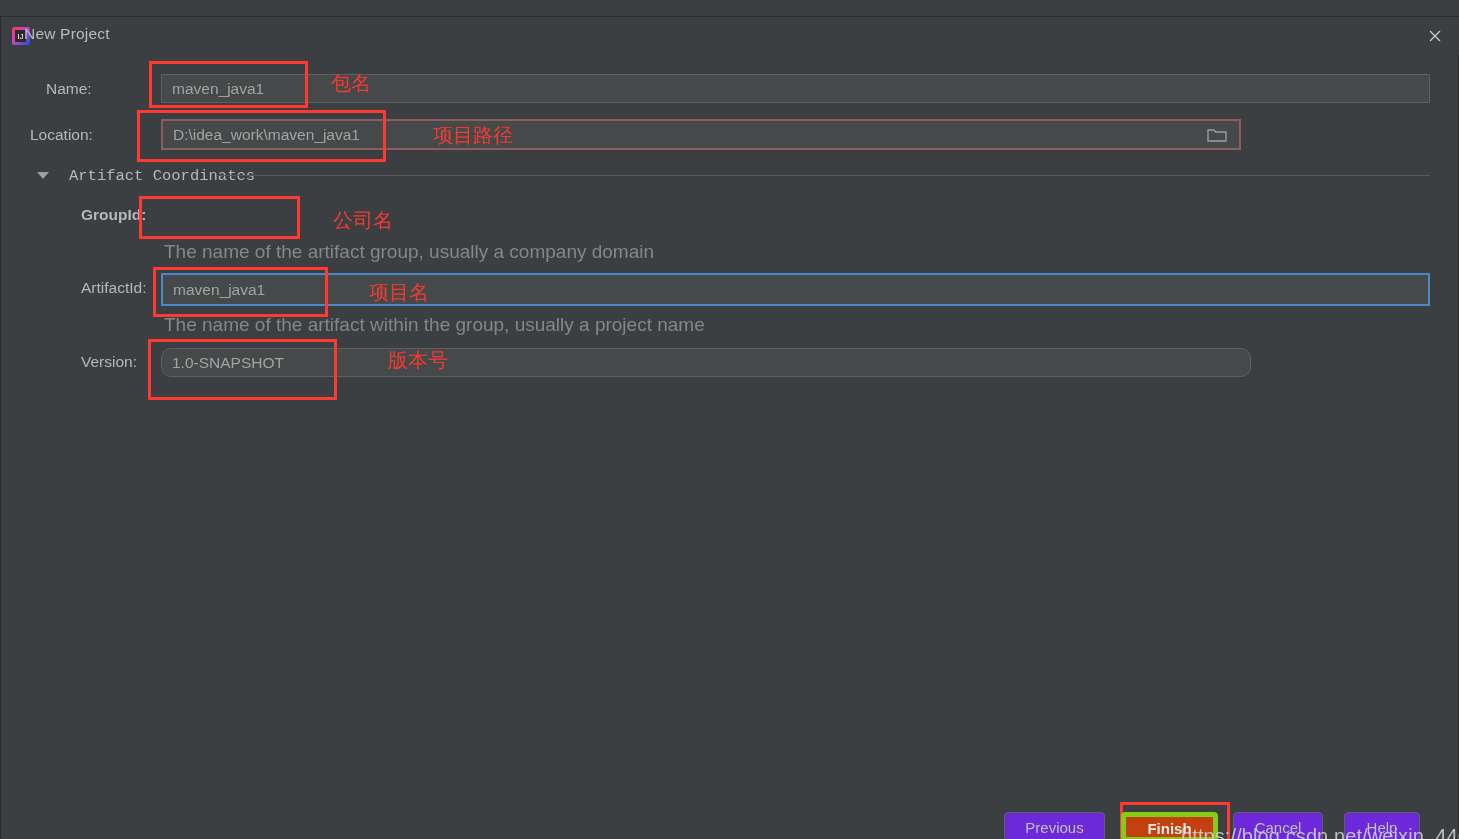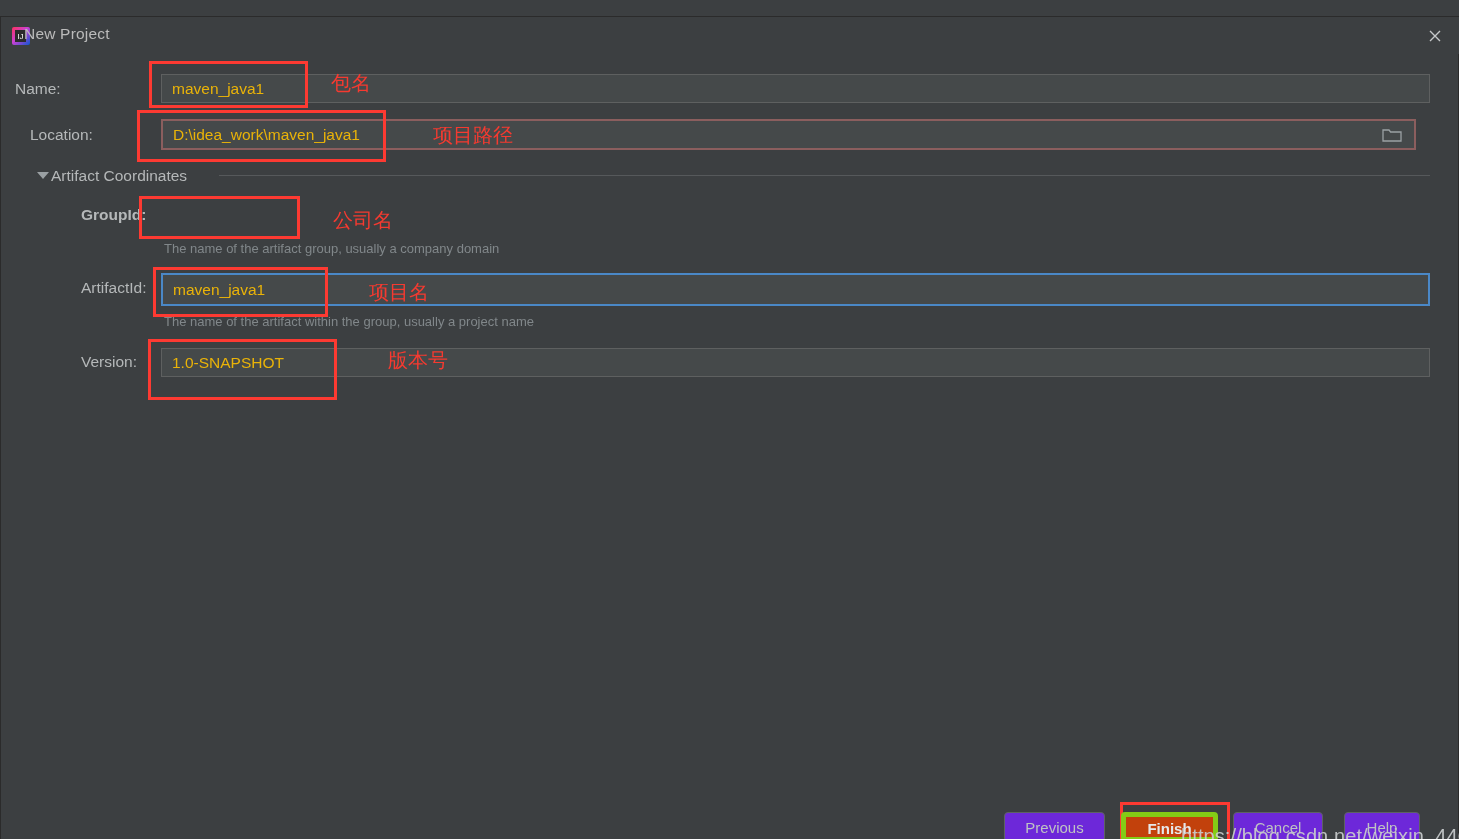--- a/index.html
+++ b/index.html
@@ -47,35 +47,35 @@
     white-space: nowrap;
   }
   .field {
     position: absolute;
     height: 29px;
     background: #45494a;
     border: 1px solid #5e6060;
     display: flex; align-items: center;
     padding-left: 10px;
     font-size: 15.5px;
-    color: #eab308;
+    color: #a3a3a3;
     white-space: nowrap;
   }
   .field.hover-border { border: 2px solid #8b5e5e; }
   .field.focus-border { border: 2px solid #4a88c7; }
 
   .folder-icon {
     position: absolute; right: 12px; top: 50%;
     transform: translateY(-50%);
     width: 20px; height: 16px;
   }
 
   .hint {
     position: absolute;
-    font-size: 13px;
+    font-size: 19px;
     color: #81878a;
     white-space: nowrap;
   }
 
   
   .sect-arrow {
     position: absolute;
     width: 0; height: 0;
     border-left: 6px solid transparent;
     border-right: 6px solid transparent;
@@ -157,46 +157,46 @@
       </svg>
     </span>
     <span class="title-text">New Project</span>
     <span class="close-btn">
       <svg width="16" height="16" viewBox="0 0 16 16">
         <path d="M3 3 L13 13 M13 3 L3 13" stroke="#c6c9ca" stroke-width="1.4" fill="none"></path>
       </svg>
     </span>
   </div>
 
-  <span class="label" style="left:14px; top:63px;">Name:</span>
+  <span class="label" style="left:45px; top:63px;">Name:</span>
   <div class="field" style="left:160px; top:57px; width:1269px;">maven_java1</div>
 
   <span class="label" style="left:29px; top:109px;">Location:</span>
-  <div class="field hover-border" style="left:160px; top:102px; width:1255px; height:31px;">
+  <div class="field hover-border" style="left:160px; top:102px; width:1080px; height:31px;">
     <span>D:\idea_work\maven_java1</span>
     <span class="folder-icon">
       <svg width="20" height="16" viewBox="0 0 20 16">
         <path d="M1 3 L7 3 L8.6 5 L19 5 L19 14 L1 14 Z" fill="none" stroke="#9ba1a4" stroke-width="1.3"></path>
       </svg>
     </span>
   </div>
 
   <span class="sect-arrow" style="left:36px; top:155px;"></span>
-  <span class="sect-title" style="left:50px; top:150px;">Artifact Coordinates</span>
+  <span class="sect-title" style="left:68px; top:150px;font-family:Liberation Mono, monospace;">Artifact Coordinates</span>
   <div class="sect-rule" style="left:218px; top:158px; width:1211px;"></div>
 
   <span class="label" style="left:80px; top:189px;font-weight:bold;">GroupId:</span>
   <span class="hint" style="left:163px; top:224px;">The name of the artifact group, usually a company domain</span>
 
   <span class="label" style="left:80px; top:262px;">ArtifactId:</span>
   <div class="field focus-border" style="left:160px; top:256px; width:1269px; height:33px;">maven_java1</div>
   <span class="hint" style="left:163px; top:297px;">The name of the artifact within the group, usually a project name</span>
 
   <span class="label" style="left:80px; top:336px;">Version:</span>
-  <div class="field" style="left:160px; top:331px; width:1269px;">1.0-SNAPSHOT</div>
+  <div class="field" style="left:160px; top:331px; width:1090px;border-radius:10px;">1.0-SNAPSHOT</div>
 
   <div class="anno-box" style="left:148px; top:44px; width:159px; height:47px;"></div>
   <span class="anno-text" style="left:330px; top:53px;text-align:center;">包名</span>
 
   <div class="anno-box" style="left:136px; top:93px; width:249px; height:52px;"></div>
   <span class="anno-text" style="left:432px; top:105px;">项目路径</span>
 
   <div class="anno-box" style="left:138px; top:179px; width:161px; height:43px;"></div>
   <span class="anno-text" style="left:332px; top:190px;">公司名</span>
 

